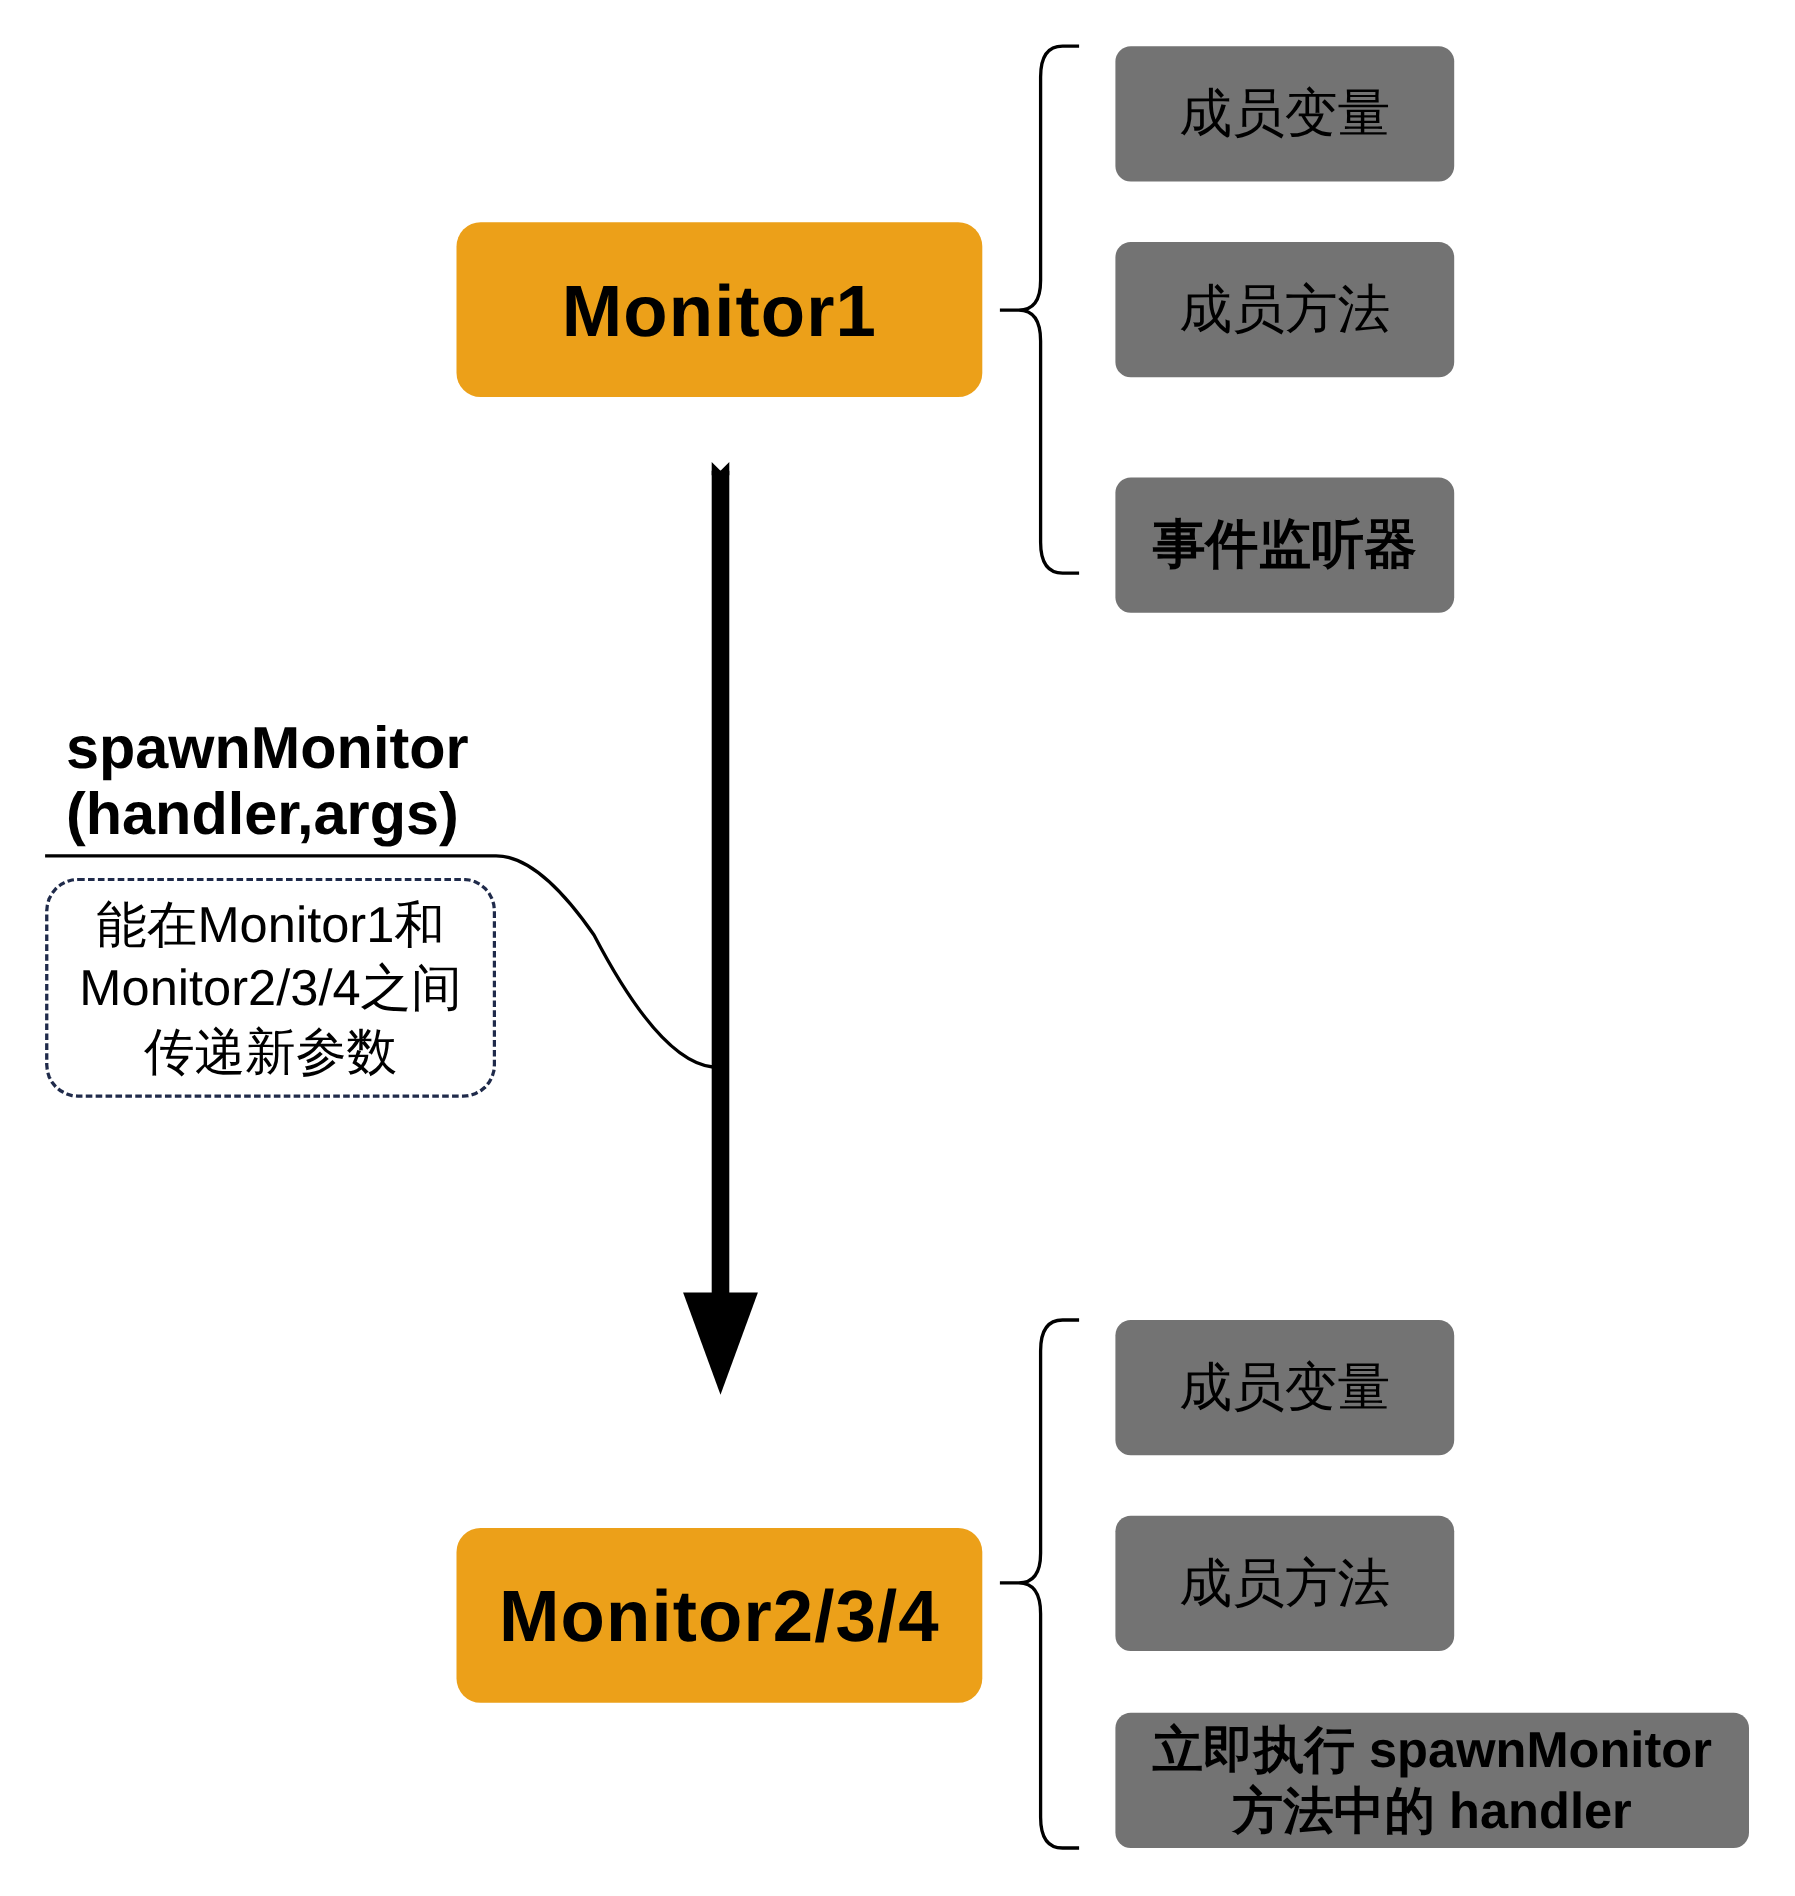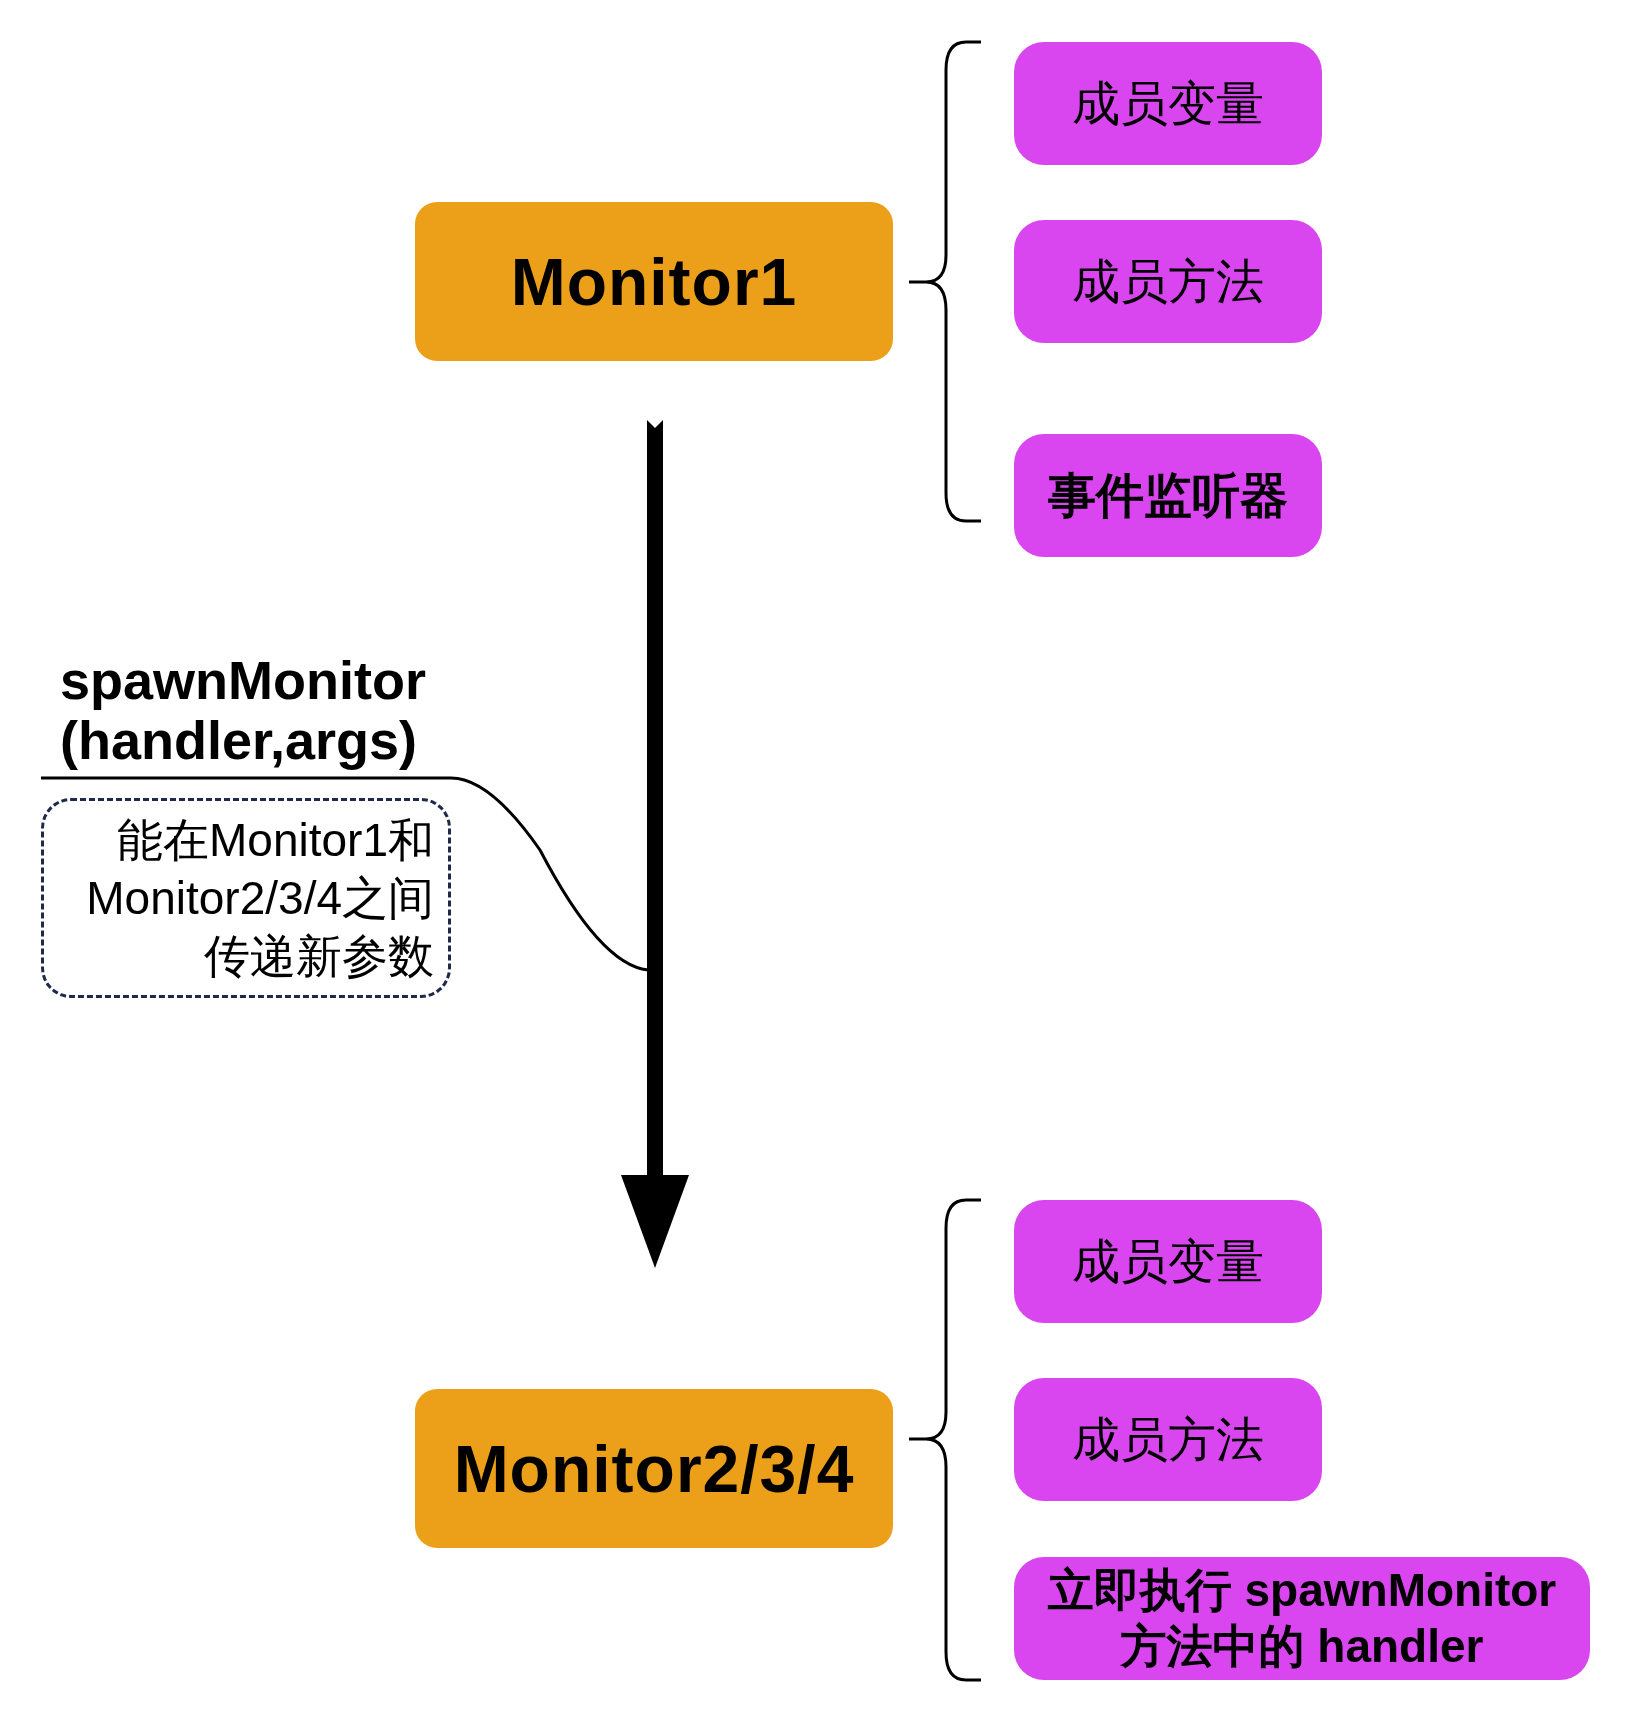--- a/index.html
+++ b/index.html
@@ -1,26 +1,26 @@
 <!DOCTYPE html>
 <html><head>
 <meta charset="utf-8">
 <style>
   html, body { margin:0; padding:0; background:#ffffff; }
   body { width:1632px; height:1724px; position:relative; overflow:hidden;
          font-family:"Liberation Sans","DejaVu Sans",sans-serif; color:#000; }
   .abs { position:absolute; box-sizing:border-box; }
   .monitor { background:#eca019; border-radius:22px; display:flex; align-items:center; justify-content:center;
              font-weight:bold; font-size:66px; letter-spacing:1px; }
-  .member { background:#d946ef; border-radius:30px; display:flex; align-items:center; justify-content:center;
+  .member { background:#737373; border-radius:14px; display:flex; align-items:center; justify-content:center;
             font-size:48px; text-align:center; line-height:1.2; }
   .member.bold { font-weight:bold; }
   .call-label { font-weight:bold; font-size:54px; line-height:60px; text-align:left; }
   .note { border:3px dashed #1f2a4a; border-radius:30px; display:flex; align-items:center; justify-content:center;
-          text-align:right; font-size:46px; line-height:58px; }
+          text-align:center; font-size:46px; line-height:58px; }
   svg.lines { position:absolute; left:0; top:0; }
 </style>
 </head>
 <body>
 
 <svg class="lines" width="1632" height="1724">
 
   <path d="M981,42 L966,42 Q946,42 946,70 L946,255 Q946,282 926,282 L909,282 M926,282 Q946,282 946,310 L946,493 Q946,521 966,521 L981,521" fill="none" stroke="#000" stroke-width="3"></path>
 
   <path d="M981,1200 L966,1200 Q946,1200 946,1228 L946,1412 Q946,1439 926,1439 L909,1439 M926,1439 Q946,1439 946,1467 L946,1652 Q946,1680 966,1680 L981,1680" fill="none" stroke="#000" stroke-width="3"></path>

